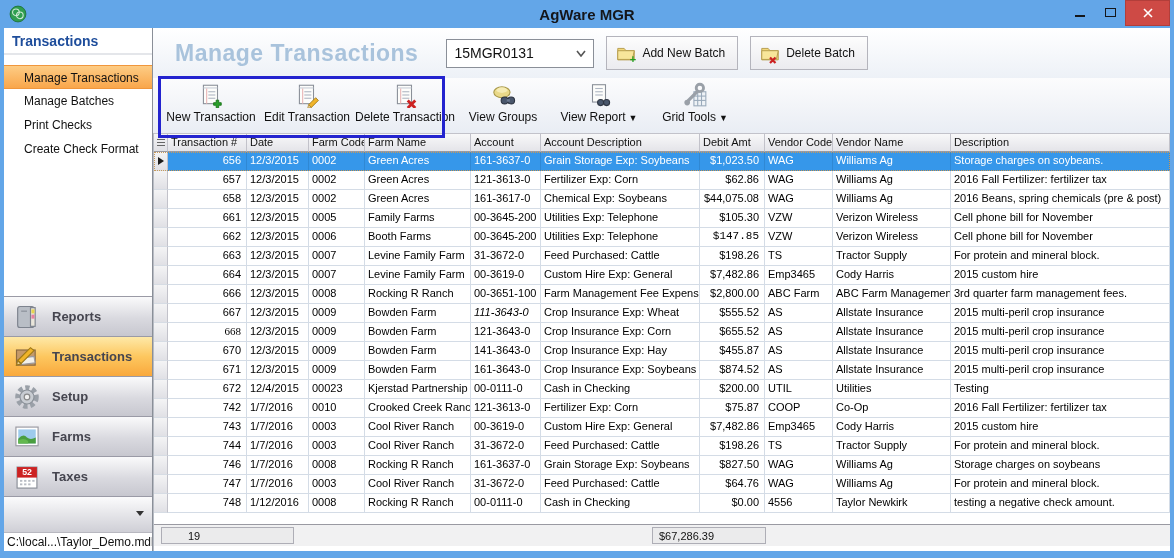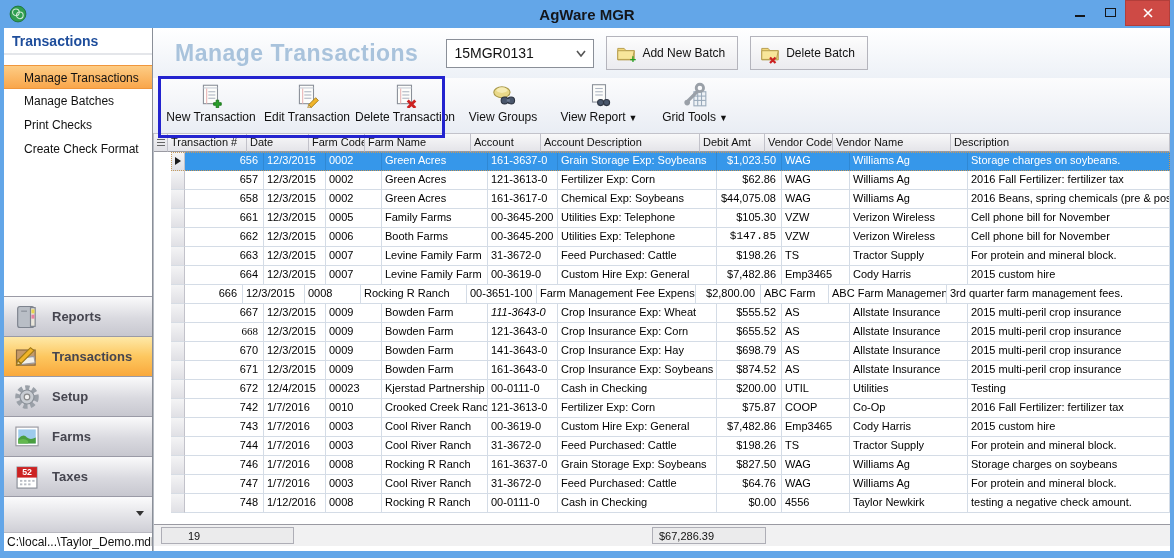--- a/index.html
+++ b/index.html
@@ -57,21 +57,21 @@
 
   .annotation-rect{position:absolute;left:5px;top:48px;width:287px;height:62px;border:3px solid #2323cf;pointer-events:none;z-index:30;}
 
   
   .grid{flex:1;display:flex;flex-direction:column;border-left:1px solid #b8bcc4;overflow:hidden;position:relative;background:#fff;}
   .grid-header{display:flex;height:19px;flex:none;border-radius:8px;}
   .h-cell{background:linear-gradient(#f8f8f9,#e4e4e9);border-right:1px solid #c2c2ca;border-bottom:1px solid #9a9aa2;border-top:1px solid #c2c2ca;font-size:11px;color:#111;padding:2px 3px;white-space:nowrap;overflow:hidden;flex:none;cursor:default;}
   .ind-cell{width:14px;flex:none;background:linear-gradient(#f4f4f5,#e0e0e5);border-right:1px solid #c2c2ca;border-bottom:1px solid #d6dce4;display:flex;align-items:center;justify-content:center;}
   .grid-header .ind-cell{border-bottom:1px solid #9a9aa2;border-top:1px solid #c2c2ca;}
   .chooser-glyph{width:8px;height:8px;background:repeating-linear-gradient(#666 0 1px,transparent 1px 3px);}
-  .grid-row{display:flex;height:19px;flex:none;margin-left:17px;}
+  .grid-row{display:flex;height:19px;flex:none;}
   .g-cell{background:#fff;border-right:1px solid #d4dce6;border-bottom:1px solid #d4dce6;font-size:11px;color:#000;padding:2px 3px;white-space:nowrap;overflow:hidden;flex:none;}
   .g-cell.num{text-align:right;padding-right:5px;}
   .g-cell.fill,.h-cell.fill{flex:1;min-width:0;}
   .grid-row.sel .g-cell{background:#3697ea;color:#fff;border-right-color:#2f88d4;border-bottom-color:#2f88d4;}
   .grid-row.sel{outline:1px dotted #c89a5a;outline-offset:-1px;}
   .sel-arrow{width:0;height:0;border-top:4px solid transparent;border-bottom:4px solid transparent;border-left:6px solid #1a1a1a;}
   .grid-filler{flex:1;background:#fff;}
   .summary-bar{height:22px;flex:none;background:#f1f1f2;border-top:1px solid #9a9aa2;position:relative;margin-bottom:5px;}
   .sum-box{position:absolute;top:2px;height:17px;line-height:16px;background:#ebebec;border:1px solid #aeaeb6;font-size:11px;color:#111;}
   .sum-count{left:7px;width:133px;padding-left:26px;}
@@ -395,21 +395,21 @@
               <div class="g-cell" style="width: 106px;">Levine Family Farm</div>
               <div class="g-cell" style="width: 70px;">00-3619-0</div>
               <div class="g-cell" style="width: 159px;">Custom Hire Exp: General</div>
               <div class="g-cell num" style="width: 65px;">$7,482.86</div>
               <div class="g-cell" style="width: 68px;">Emp3465</div>
               <div class="g-cell" style="width: 118px;">Cody Harris</div>
               <div class="g-cell fill">2015 custom hire</div>
             </div>
             <div class="grid-row">
               <div class="ind-cell"></div>
-              <div class="g-cell num" style="width: 58px;">666</div>
+              <div class="g-cell num" style="width: 79px;">666</div>
               <div class="g-cell" style="width: 62px;">12/3/2015</div>
               <div class="g-cell" style="width: 56px;">0008</div>
               <div class="g-cell" style="width: 106px;">Rocking R Ranch</div>
               <div class="g-cell" style="width: 70px;">00-3651-100</div>
               <div class="g-cell" style="width: 159px;">Farm Management Fee Expense</div>
               <div class="g-cell num" style="width: 65px;">$2,800.00</div>
               <div class="g-cell" style="width: 68px;">ABC Farm</div>
               <div class="g-cell" style="width: 118px;">ABC Farm Management</div>
               <div class="g-cell fill">3rd quarter farm management fees.</div>
             </div>
@@ -440,21 +440,21 @@
               <div class="g-cell fill">2015 multi-peril crop insurance</div>
             </div>
             <div class="grid-row">
               <div class="ind-cell"></div>
               <div class="g-cell num" style="width: 79px;">670</div>
               <div class="g-cell" style="width: 62px;">12/3/2015</div>
               <div class="g-cell" style="width: 56px;">0009</div>
               <div class="g-cell" style="width: 106px;">Bowden Farm</div>
               <div class="g-cell" style="width: 70px;">141-3643-0</div>
               <div class="g-cell" style="width: 159px;">Crop Insurance Exp: Hay</div>
-              <div class="g-cell num" style="width: 65px;">$698.79</div>
+              <div class="g-cell num" style="width: 65px;">$455.87</div>
               <div class="g-cell" style="width: 68px;">AS</div>
               <div class="g-cell" style="width: 118px;">Allstate Insurance</div>
               <div class="g-cell fill">2015 multi-peril crop insurance</div>
             </div>
             <div class="grid-row">
               <div class="ind-cell"></div>
               <div class="g-cell num" style="width: 79px;">671</div>
               <div class="g-cell" style="width: 62px;">12/3/2015</div>
               <div class="g-cell" style="width: 56px;">0009</div>
               <div class="g-cell" style="width: 106px;">Bowden Farm</div>

